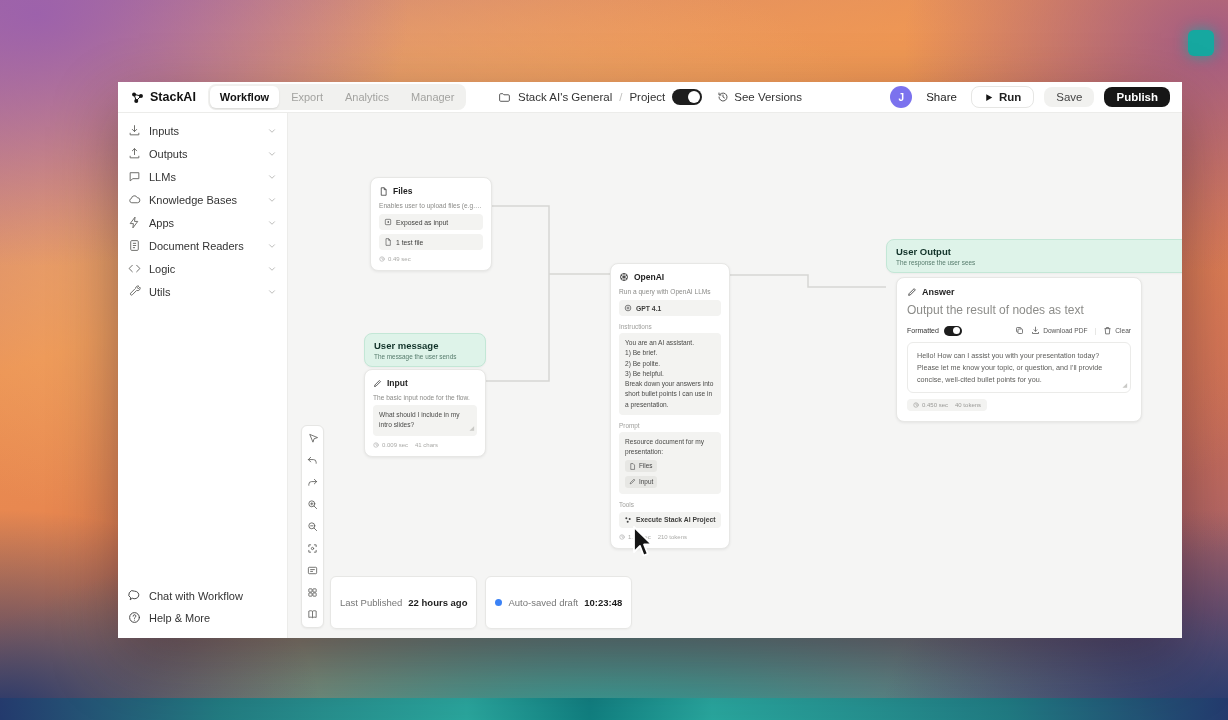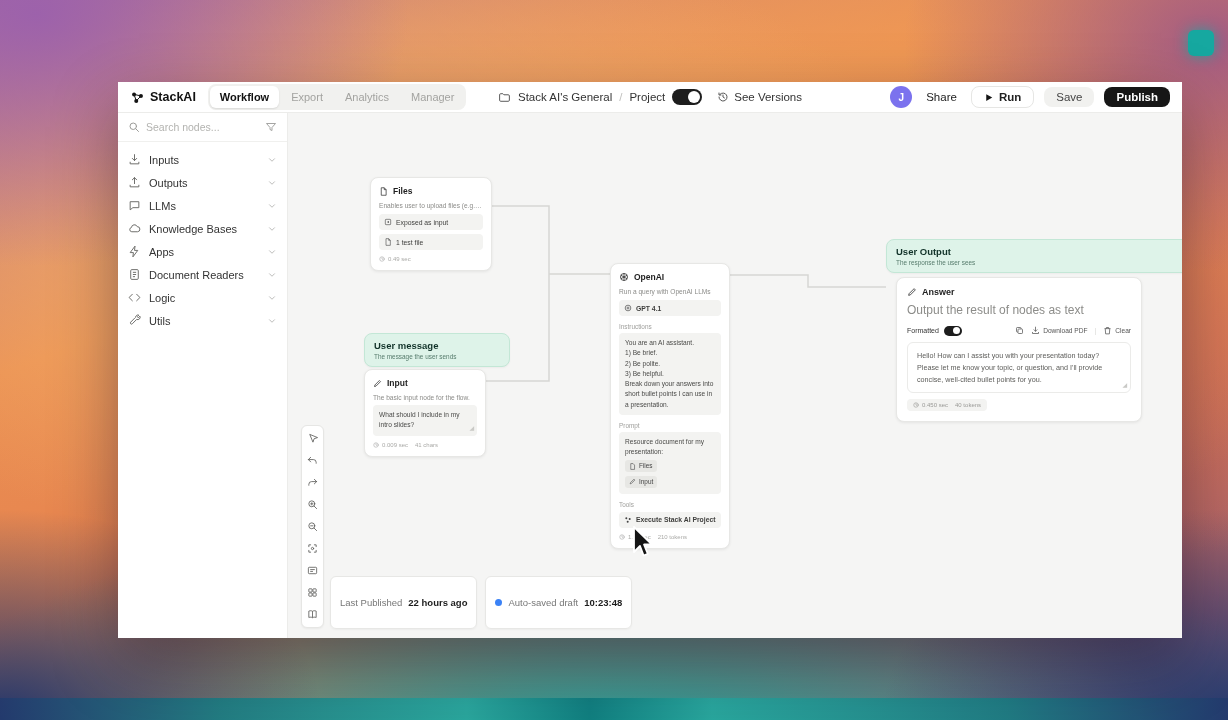--- a/index.html
+++ b/index.html
@@ -173,30 +173,20 @@
         <span>Run</span>
       </button>
       <button class="btn soft">Save</button>
       <button class="btn dark">Publish</button>
     </div>
   </div>
 
   <div class="app-body">
 
     <div class="sidebar">
-      <div class="search-row">
-        <svg class="ic" width="12" height="12" viewBox="0 0 24 24" fill="none" stroke="#9b9b98" stroke-width="2" stroke-linecap="round">
-          <circle cx="10.5" cy="10.5" r="6.5"></circle>
-            <path d="M15.5 15.5L21 21"></path>
-        </svg>
-        <input placeholder="Search nodes..." style="">
-        <svg class="ic" width="12" height="12" viewBox="0 0 24 24" fill="none" stroke="#9b9b98" stroke-width="1.8" stroke-linejoin="round">
-          <path d="M3 5h18l-7 8v6l-4-2v-4z"></path>
-        </svg>
-      </div>
 
       <div class="side-list">
         <div class="side-item">
           <svg class="ic" width="13" height="13" viewBox="0 0 24 24" fill="none" stroke="currentColor" stroke-width="1.8" stroke-linecap="round" stroke-linejoin="round">
               <path d="M12 3v11"></path>
               <path d="M8 10l4 4 4-4"></path>
               <path d="M4 17v3h16v-3"></path>
             </svg>
           <span class="lbl">Inputs</span>
           <svg class="ic chev" width="10" height="10" viewBox="0 0 24 24" fill="none" stroke="currentColor" stroke-width="2" stroke-linecap="round">
@@ -265,20 +255,36 @@
           <svg class="ic" width="13" height="13" viewBox="0 0 24 24" fill="none" stroke="currentColor" stroke-width="1.8" stroke-linejoin="round">
               <path d="M14 6a4.5 4.5 0 0 1 6-4l-3 3 2 2 3-3a4.5 4.5 0 0 1-6 6L8 18a2.1 2.1 0 0 1-3-3l8-8z"></path>
             </svg>
           <span class="lbl">Utils</span>
           <svg class="ic chev" width="10" height="10" viewBox="0 0 24 24" fill="none" stroke="currentColor" stroke-width="2" stroke-linecap="round">
               <path d="M6 9l6 6 6-6"></path>
             </svg>
         </div>
       </div>
 
+      <div class="side-foot">
+        <div class="foot-item">
+          <svg class="ic" width="13" height="13" viewBox="0 0 24 24" fill="none" stroke="#444" stroke-width="1.8" stroke-linejoin="round">
+              <path d="M12 4a8 7 0 1 1-4.2 13L4 20l1.2-3.6A7 7 0 0 1 12 4z"></path>
+            </svg>
+          <span>Chat with Workflow</span>
+        </div>
+        <div class="foot-item">
+          <svg class="ic" width="13" height="13" viewBox="0 0 24 24" fill="none" stroke="#444" stroke-width="1.8" stroke-linecap="round">
+              <circle cx="12" cy="12" r="9"></circle>
+              <path d="M9.5 9.5a2.5 2.5 0 1 1 3.6 2.2c-.8.4-1.1 1-1.1 1.8"></path>
+              <path d="M12 17h.01"></path>
+            </svg>
+          <span>Help &amp; More</span>
+        </div>
+      </div>
     </div>
 
     <div class="canvas">
 
       <svg class="edges">
         <path d="M203,93 H261 V268 H196" fill="none" stroke="#d6d6d3" stroke-width="1.5"></path>
         <path d="M261,161 H322" fill="none" stroke="#d6d6d3" stroke-width="1.5"></path>
         <path d="M441,162 H520 V174 H598" fill="none" stroke="#d6d6d3" stroke-width="1.5"></path>
       </svg>
 
@@ -369,21 +375,21 @@
           <span class="fi">
             <svg class="ic" width="6" height="6" viewBox="0 0 24 24" fill="none" stroke="#aaa" stroke-width="2.4" stroke-linecap="round">
                 <circle cx="12" cy="12" r="9"></circle>
                 <path d="M12 7v5l3 2"></path>
               </svg>
             <span>0.49 sec</span>
           </span>
         </div>
       </div>
 
-      <div class="banner" style="left:76px; top:220px; width:146px;">
+      <div class="banner" style="left:76px; top:220px; width:122px;">
         <div class="bt">User message</div>
         <div class="bs">The message the user sends</div>
       </div>
       <div class="node" style="left:76px; top:256px; width:122px;">
         <div class="node-title">
           <svg class="ic" width="9" height="9" viewBox="0 0 24 24" fill="none" stroke="#333" stroke-width="2" stroke-linejoin="round">
               <path d="M4 20l4-1L20 7l-3-3L5 16z"></path>
             </svg>
           <span>Input</span>
         </div>

